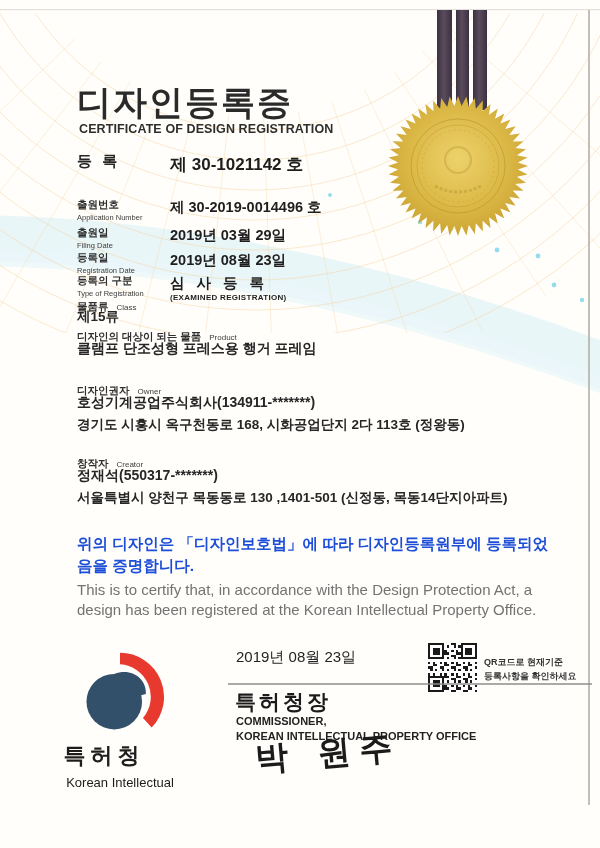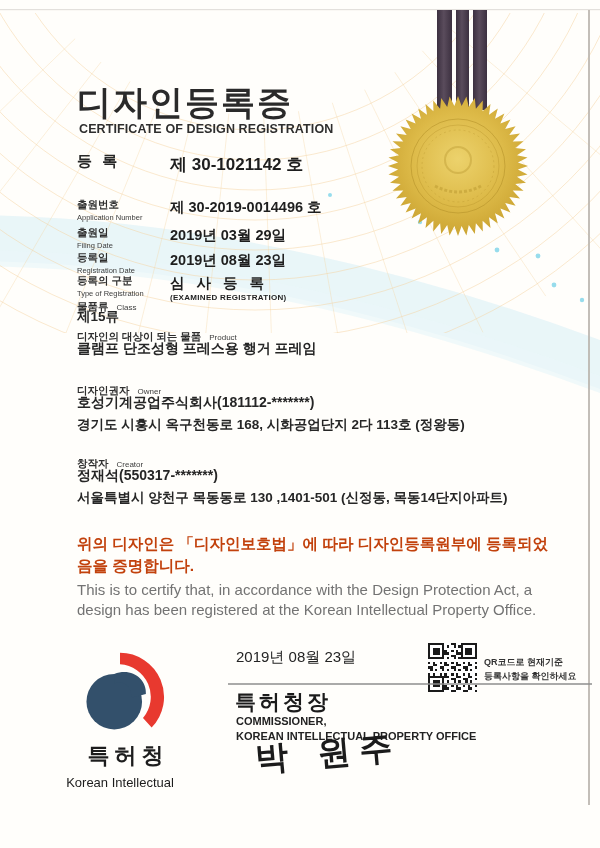--- a/index.html
+++ b/index.html
@@ -46,26 +46,26 @@
   .product-label { left:77px; top:326px; }
   .product-value { left:77px; top:340px; font-size:14px; font-weight:bold; }
 
   .owner-label  { left:77px; top:380px; }
   .owner-name   { left:77px; top:394px; font-size:14px; font-weight:bold; }
   .owner-addr   { left:77px; top:416px; font-size:13.5px; font-weight:bold; }
   .creator-label{ left:77px; top:453px; }
   .creator-name { left:77px; top:467px; font-size:14px; font-weight:bold; }
   .creator-addr { left:77px; top:489px; font-size:13.5px; font-weight:bold; }
 
-  .stmt-ko { left:77px; top:533px; width:472px; font-size:15.5px; font-weight:bold; line-height:1.4; color:#c2410c; }
+  .stmt-ko { left:77px; top:533px; width:472px; font-size:15.5px; font-weight:bold; line-height:1.4; color:#1d4ed8; }
   .stmt-en { left:77px; top:580px; width:468px; font-size:15px; font-weight:normal; line-height:1.3; color:#737373; }
 
   
   #logo-svg { position:absolute; left:72px; top:648px; width:96px; height:92px; }
-  .office-ko { left:68px; top:741px; width:120px; text-align:center; font-size:22px; font-weight:bold; letter-spacing:5px; color:#1d1d1d; }
+  .office-ko { left:44px; top:741px; width:120px; text-align:center; font-size:22px; font-weight:bold; letter-spacing:5px; color:#1d1d1d; }
   .office-en { left:30px; top:775px; width:180px; text-align:center; font-size:13px; line-height:1.3; color:#1c1c1c; }
 
   .issue-date { left:236px; top:648px; font-size:15px; color:#242424; }
   #qr-svg { position:absolute; left:428px; top:643px; width:49px; height:49px; }
   .qr-caption { left:484px; top:656px; width:110px; font-size:9px; font-weight:bold; line-height:1.55; color:#333; }
   .sep-line { left:228px; top:683px; width:364px; height:2px; background:#8d8d8d; opacity:0.75; }
   .chief-ko { left:235px; top:688px; font-size:21px; font-weight:bold; letter-spacing:3px; color:#1b1b1b; }
   .chief-en { left:236px; top:714px; font-size:11px; font-weight:bold; line-height:1.32; color:#222; }
   .signature { left:255px; top:731px; font-size:33px; font-weight:bold; letter-spacing:9px;
                transform:rotate(-5deg); color:#1b1b1b; font-family:"DejaVu Serif", serif; }
@@ -181,21 +181,21 @@
   <div class="abs class-value">제15류</div>
 
   <div class="abs product-label">
     <span class="label-ko">디자인의 대상이 되는 물품</span><span class="inline-en">Product</span>
   </div>
   <div class="abs product-value">클램프 단조성형 프레스용 행거 프레임</div>
 
   <div class="abs owner-label">
     <span class="label-ko">디자인권자</span><span class="inline-en">Owner</span>
   </div>
-  <div class="abs owner-name">호성기계공업주식회사(181112-*******)</div>
+  <div class="abs owner-name">호성기계공업주식회사(134911-*******)</div>
   <div class="abs owner-addr">경기도 시흥시 옥구천동로 168, 시화공업단지 2다 113호 (정왕동)</div>
 
   <div class="abs creator-label">
     <span class="label-ko">창작자</span><span class="inline-en">Creator</span>
   </div>
   <div class="abs creator-name">정재석(550317-*******)</div>
   <div class="abs creator-addr">서울특별시 양천구 목동동로 130 ,1401-501 (신정동, 목동14단지아파트)</div>
 
   <div class="abs stmt-ko">위의 디자인은 「디자인보호법」에 따라 디자인등록원부에 등록되었음을 증명합니다.</div>
   <div class="abs stmt-en">This is to certify that, in accordance with the Design Protection Act, a design has been registered at the Korean Intellectual Property Office.</div>

